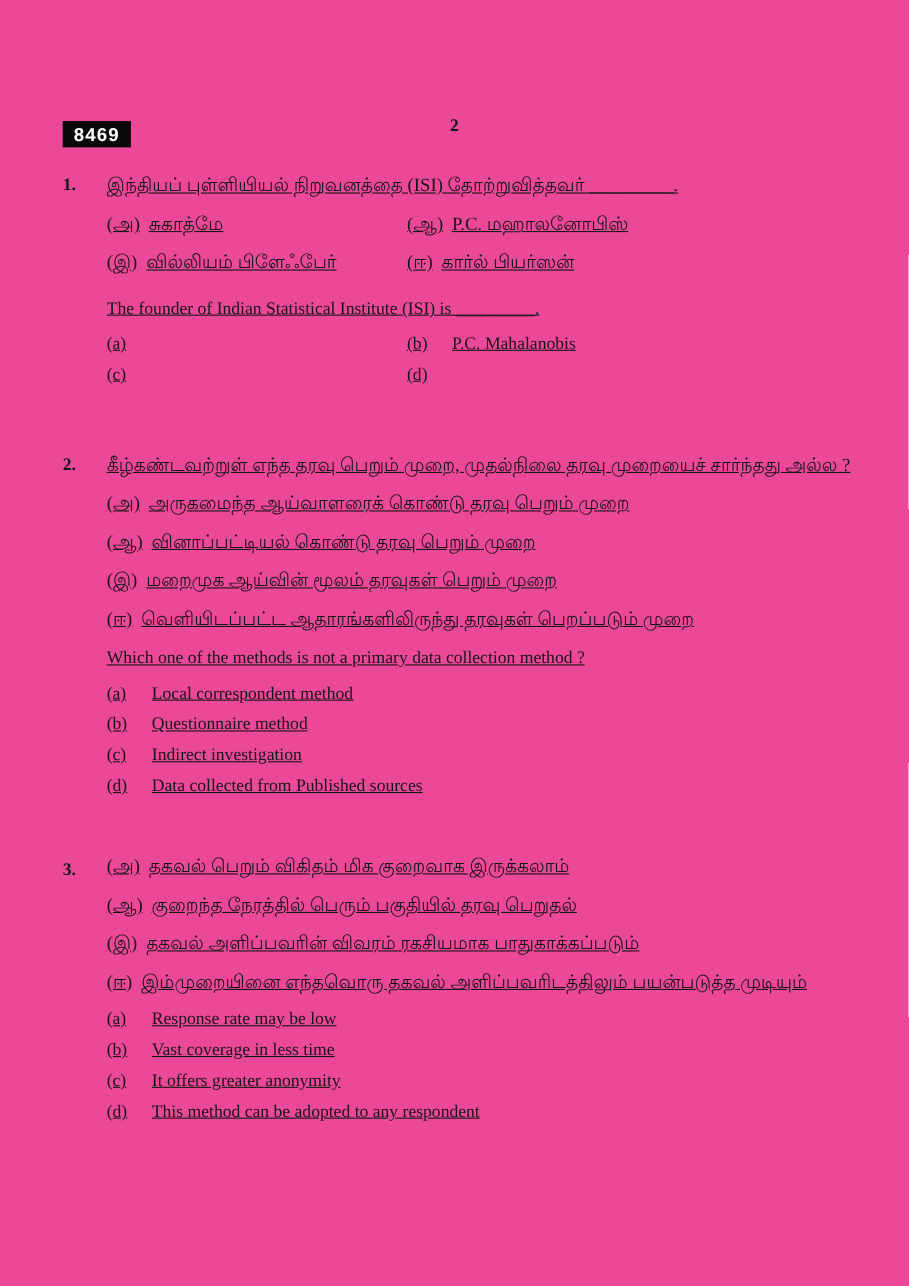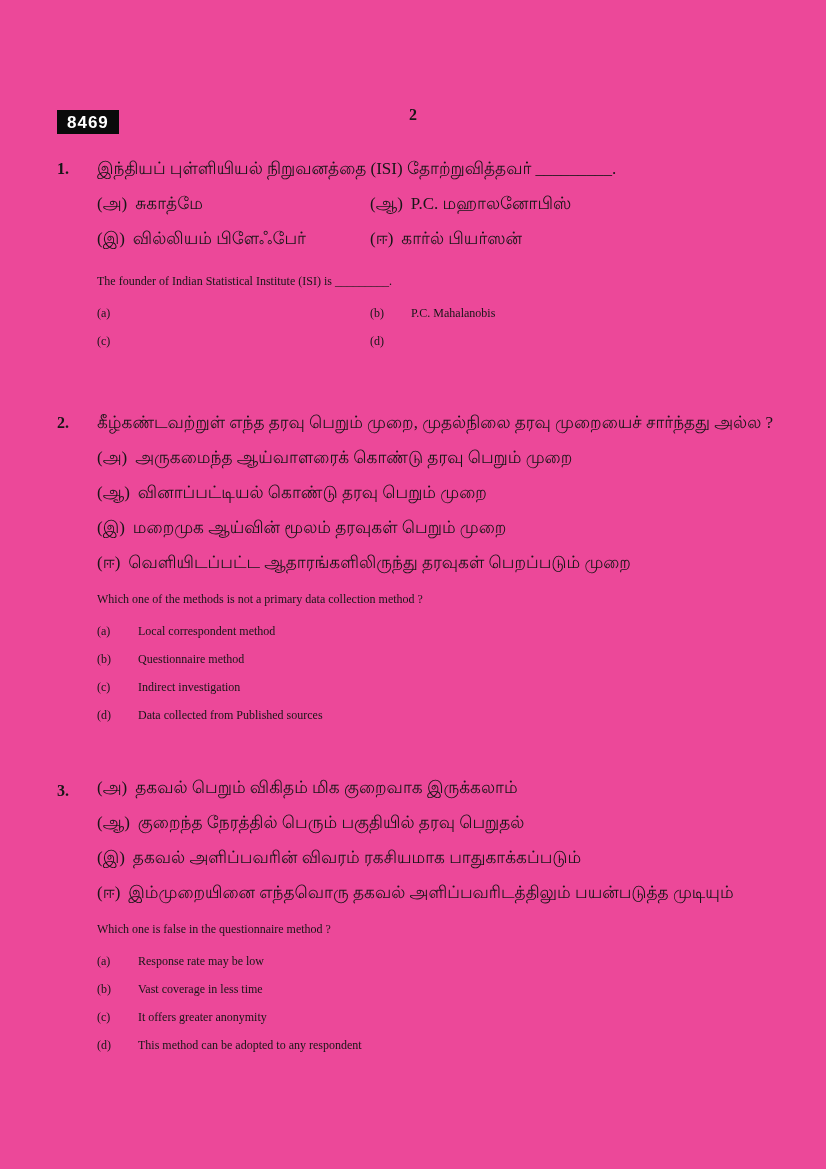--- a/index.html
+++ b/index.html
@@ -56,28 +56,29 @@
   .q-num {
     flex: 0 0 40px;
     font-family: "Liberation Serif", serif;
     font-weight: bold;
     font-size: 16px;
     line-height: 30px;
   }
   .q-body {
     flex: 1 1 auto;
     min-width: 0;
+    text-decoration: underline;
   }
   .tamil {
     font-family: "Liberation Serif", "DejaVu Serif", serif;
     font-size: 17px;
   }
   .english {
     font-family: "Liberation Serif", serif;
-    font-size: 12px;
+    font-size: 16px;
   }
   p.qtext {
     margin: 0 0 8px 0;
     line-height: 30px;
   }
   p.qtext.tamil {
     text-align: justify;
   }
   p.qtext.english {
     margin-top: 4px;
@@ -228,21 +229,20 @@
           </div>
           <div class="opt tamil">
             <span class="opt-label">(இ)</span>
             <span class="opt-text">தகவல் அளிப்பவரின் விவரம் ரகசியமாக பாதுகாக்கப்படும்</span>
           </div>
           <div class="opt tamil">
             <span class="opt-label">(ஈ)</span>
             <span class="opt-text">இம்முறையினை எந்தவொரு தகவல் அளிப்பவரிடத்திலும் பயன்படுத்த முடியும்</span>
           </div>
         </div>
-        <p class="qtext english">Which one is false in the questionnaire method ?</p>
         <div class="opts eng-opts">
           <div class="opt english">
             <span class="opt-label">(a)</span>
             <span class="opt-text">Response rate may be low</span>
           </div>
           <div class="opt english">
             <span class="opt-label">(b)</span>
             <span class="opt-text">Vast coverage in less time</span>
           </div>
           <div class="opt english">

